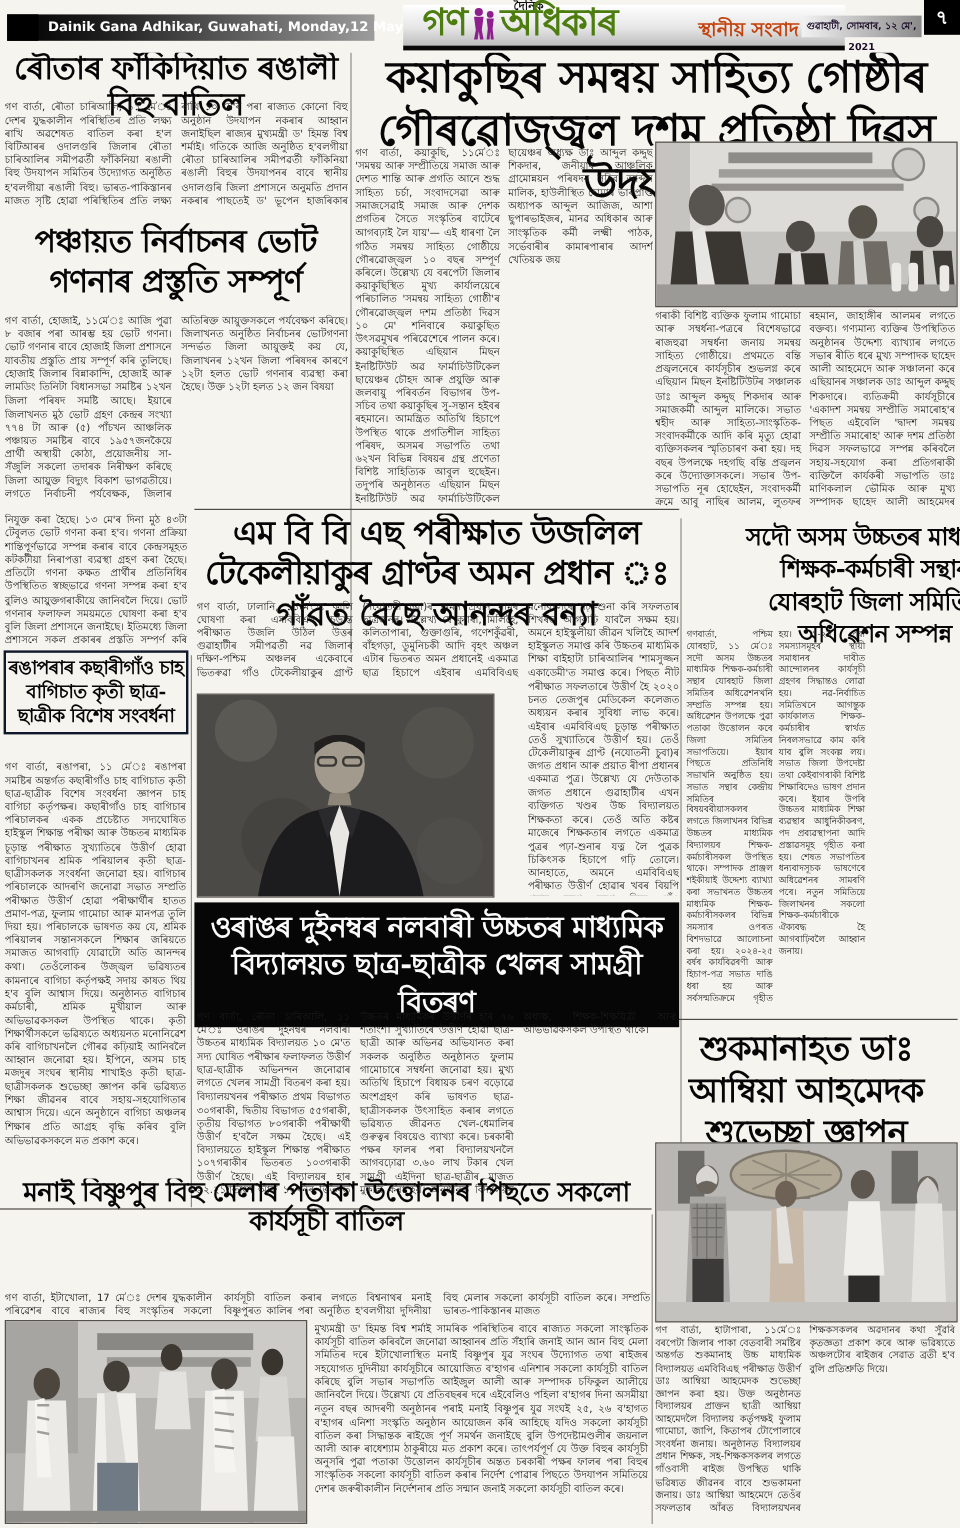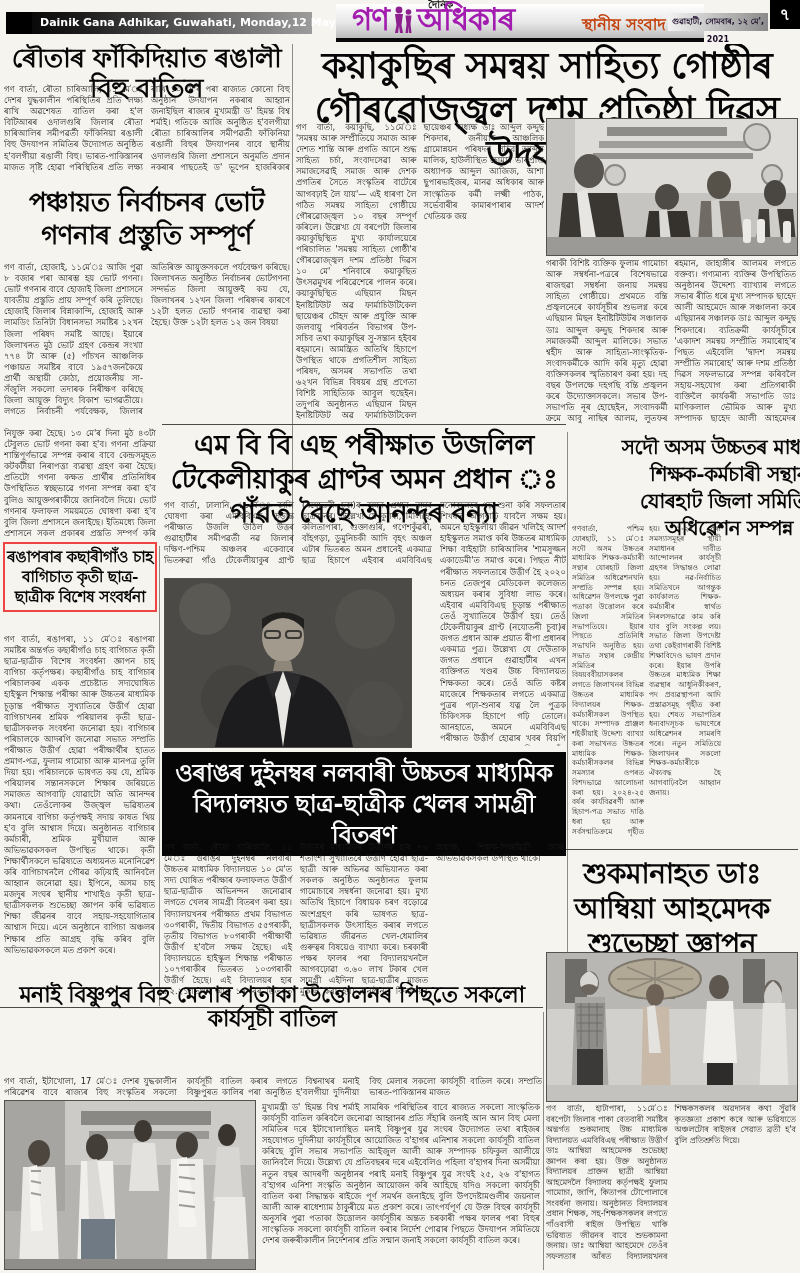--- a/index.html
+++ b/index.html
@@ -5,30 +5,30 @@
   html,body{margin:0;padding:0;}
   body{background:#888;font-family:"DejaVu Sans",sans-serif;}
   #page{position:relative;width:800px;height:1273px;margin:0 auto;background:#f6f4ef;overflow:hidden;color:#141414;}
   .abs{position:absolute;}
   
   .mast-left{left:6px;top:12px;width:306px;height:22px;background:linear-gradient(90deg,#000 0%,#1c1c1c 25%,#9c9c9c 100%);color:#fff;font-size:11px;font-weight:bold;line-height:22px;padding-left:34px;box-sizing:border-box;white-space:nowrap;}
   .mast-left:before{content:"";position:absolute;left:0;top:0;width:26px;height:22px;background:#000;}
   .mast-panel{left:336px;top:4px;width:368px;height:34px;background:linear-gradient(180deg,#ffffff 0%,#e7e7e7 55%,#bdbdbd 100%);border-bottom:4px solid #090909;}
   .brand-prefix{left:428px;top:-3px;font-size:10px;font-weight:bold;color:#111;}
   .brand-row{left:352px;top:4px;display:flex;align-items:flex-end;gap:3px;}
-  .brand-word{font-size:31px;font-weight:bold;color:#a21caf;line-height:30px;letter-spacing:-1px;font-family:"DejaVu Serif",serif;}
+  .brand-word{font-size:31px;font-weight:bold;color:#4d7c0f;line-height:30px;letter-spacing:-1px;font-family:"DejaVu Serif",serif;}
   .tagline{left:582px;top:12px;font-size:16px;font-weight:bold;color:#c2410c;}
   .mast-right{left:668px;top:13px;width:100px;height:18px;background:linear-gradient(90deg,#f2f2f2 0%,#8a8a8a 100%);font-size:8px;font-weight:bold;line-height:18px;text-align:center;color:#1b0b28;}
   .page-box{left:770px;top:0;width:30px;height:29px;background:#000;color:#fff;font-size:16px;font-weight:bold;text-align:center;line-height:29px;}
   
   .hl{font-weight:bold;color:#060606;text-align:center;font-family:"DejaVu Serif",serif;letter-spacing:-0.5px;overflow:hidden;}
   .body-text{font-size:8.4px;line-height:1.32;text-align:justify;overflow:hidden;column-fill:auto;color:#1b1b1b;}
   .rule-v{background:#8e8b85;width:1px;}
   .rule-h{background:#4c4a45;height:1px;}
-  .boxed-hl{border:2px solid #ef4444;background:#f6f4ef;padding:3px 2px;}
+  .boxed-hl{border:2px solid #0f172a;background:#f6f4ef;padding:3px 2px;}
   .banner-hl{background:#060606;color:#fbfbfb;padding:5px 2px;}
   .photo{border:1px solid #55524d;background:#c9c7c2;overflow:hidden;}
   .photo svg{display:block;}
 </style>
 </head>
 <body>
 
 <div id="page">
 
   <div>

